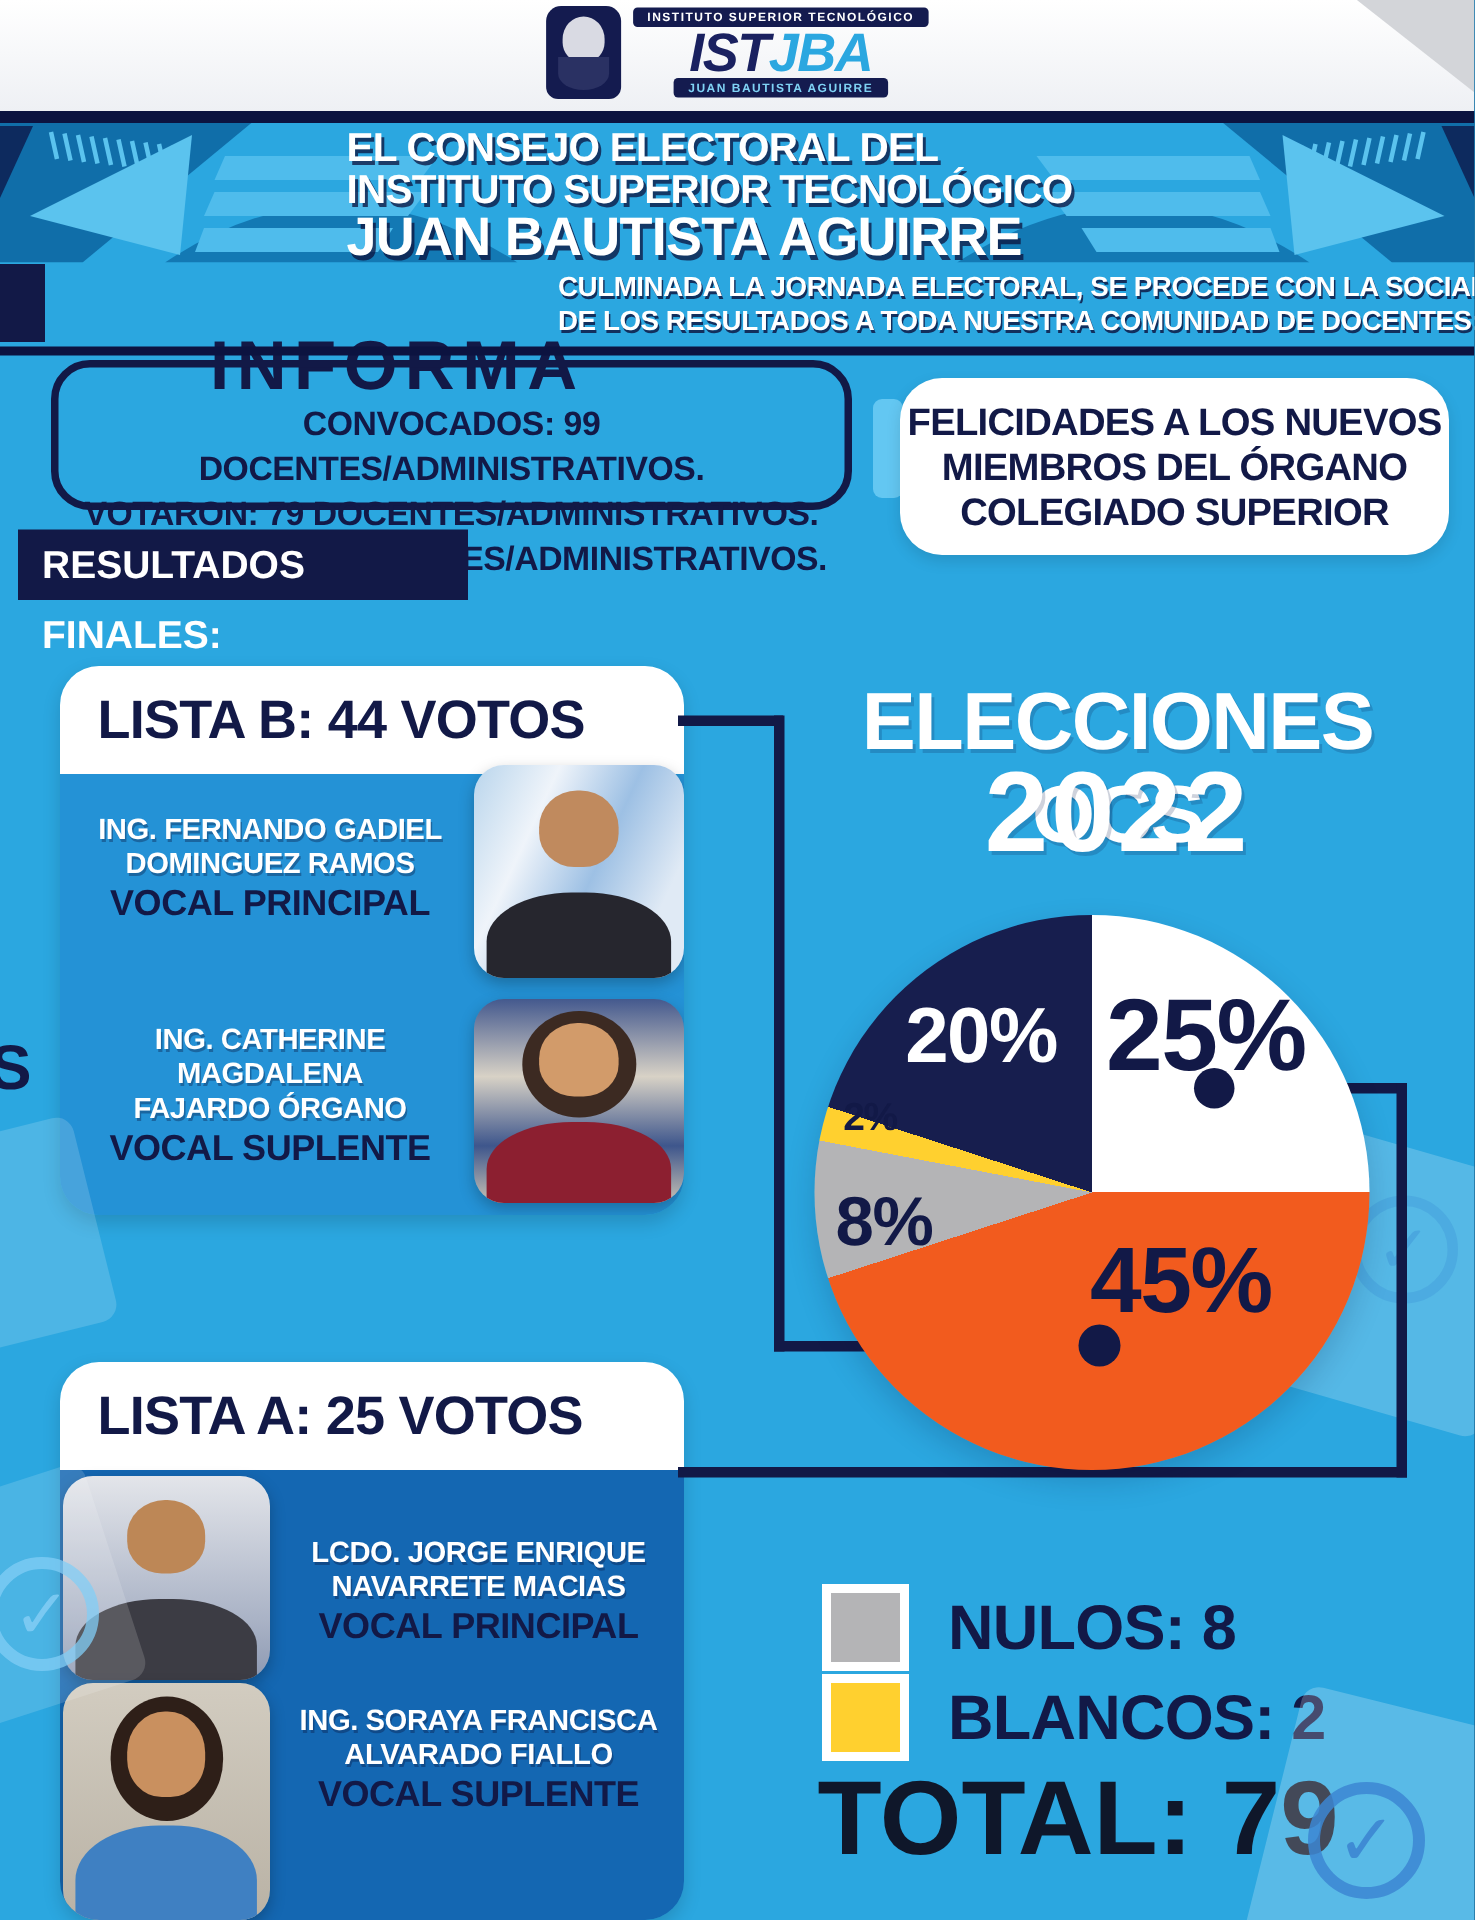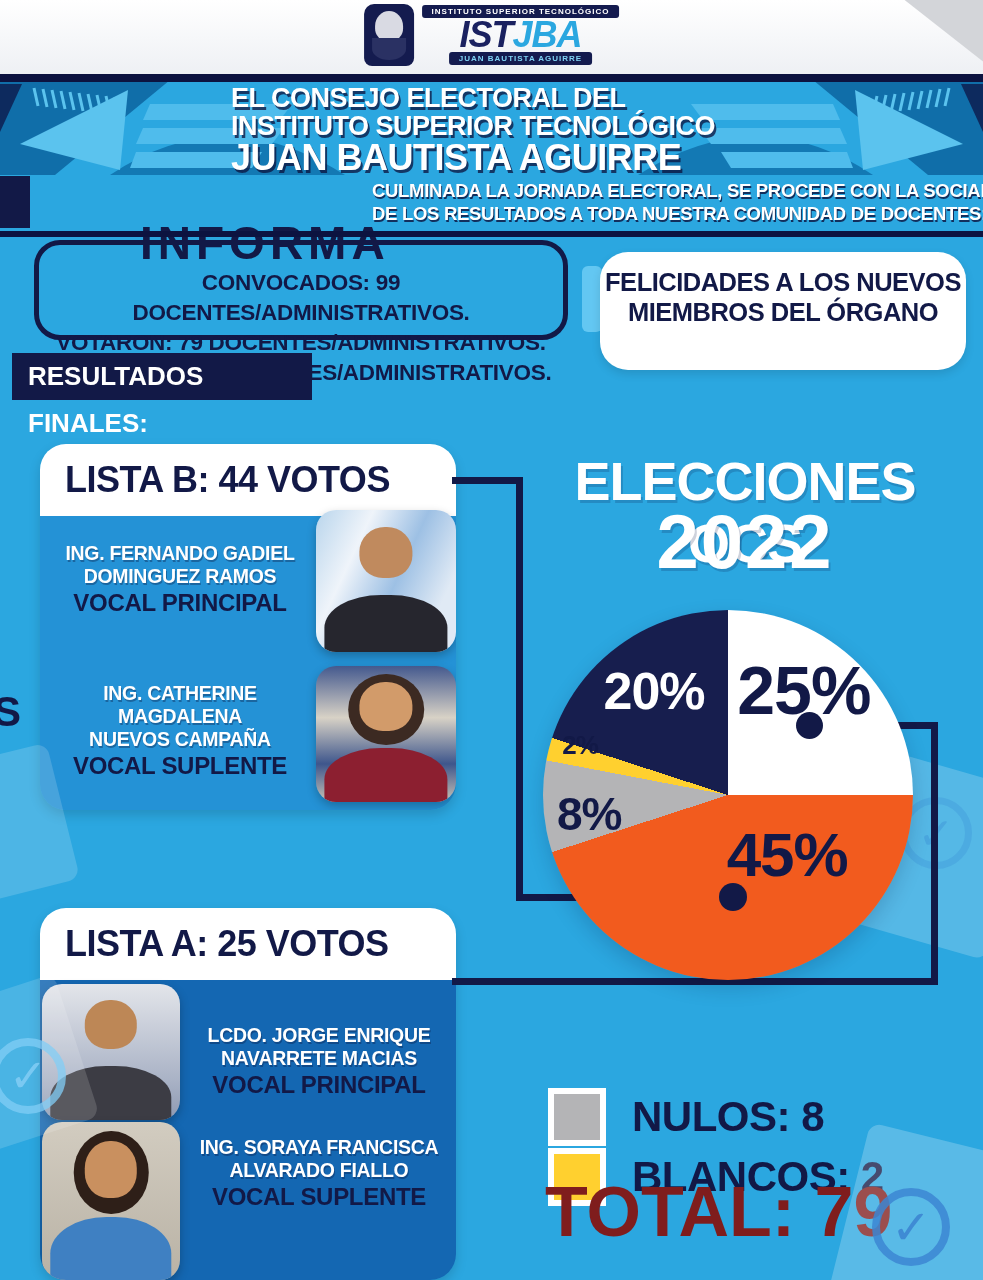--- a/index.html
+++ b/index.html
@@ -118,25 +118,25 @@
   .pie { position:absolute; inset:0; border-radius:50%;
          box-shadow:0 8px 20px rgba(0,20,60,.18); }
   .pie-label { position:absolute; transform:translate(-50%,-50%); font-weight:bold;
                letter-spacing:-1px; white-space:nowrap; }
 
   
   .conn { position:absolute; background:#121947; z-index:2; }
   .conn-dot { position:absolute; background:#121947; border-radius:50%; z-index:4; }
 
   
-  .legend-row { position:absolute; left:548px; display:flex; align-items:center;margin-top:32px; }
+  .legend-row { position:absolute; left:548px; display:flex; align-items:center; }
   .swatch { width:58px; height:58px; border:6px solid #fff; display:inline-block; }
   .legend-label { color:#121947; font-weight:bold; font-size:42px; margin-left:26px;
                   letter-spacing:-0.5px; }
-  .total-label { position:absolute; left:545px; top:1172px; color:#7f1d1d; font-weight:bold;
+  .total-label { position:absolute; left:545px; top:1172px; color:#0f172a; font-weight:bold;
                  font-size:70px; letter-spacing:0; }
 
   
   .wm { position:absolute; pointer-events:none; }
   .wm-square { background:rgba(255,255,255,.20); border-radius:12px; }
   .wm-circle { border-radius:50%; display:flex; align-items:center; justify-content:center;
                font-weight:bold; }
   .edge-letter { position:absolute; left:-7px; top:688px; font-size:42px; font-weight:800;
                  color:#121947; }
 </style>
@@ -223,39 +223,40 @@
   <div class="stats-box">
     <div>CONVOCADOS: 99 DOCENTES/ADMINISTRATIVOS.</div>
     <div>VOTARON: 79 DOCENTES/ADMINISTRATIVOS.</div>
     <div>AUSENTES: 20 DOCENTES/ADMINISTRATIVOS.</div>
   </div>
 
   <div class="congrats-accent"></div>
   <div class="congrats-box">
     <div>FELICIDADES A LOS NUEVOS</div>
     <div>MIEMBROS DEL ÓRGANO</div>
+    <div>COLEGIADO SUPERIOR</div>
   </div>
 
   <div class="results-bar">RESULTADOS FINALES:</div>
 
   <div class="lista lista-b">
     <div class="lista-header">LISTA B: 44 VOTOS</div>
     <div class="lista-body">
       <div class="member-text" style="left:4px; top:26px; width:272px;">
         <div>ING. FERNANDO GADIEL</div>
         <div>DOMINGUEZ RAMOS</div>
         <div class="member-role">VOCAL PRINCIPAL</div>
       </div>
       <div class="photo photo-f" style="left:276px; top:-6px; width:140px; height:142px;">
         <div class="ph-head"></div>
         <div class="ph-body"></div>
       </div>
       <div class="member-text" style="left:2px; top:166px; width:276px;">
         <div>ING.  CATHERINE MAGDALENA</div>
-        <div>NUEVOS CAMPAÑA</div>
+        <div>FAJARDO ÓRGANO</div>
         <div class="member-role">VOCAL SUPLENTE</div>
       </div>
       <div class="photo photo-c" style="left:276px; top:150px; width:140px; height:136px;">
         <div class="ph-hair"></div>
         <div class="ph-head"></div>
         <div class="ph-body"></div>
       </div>
     </div>
   </div>
 

